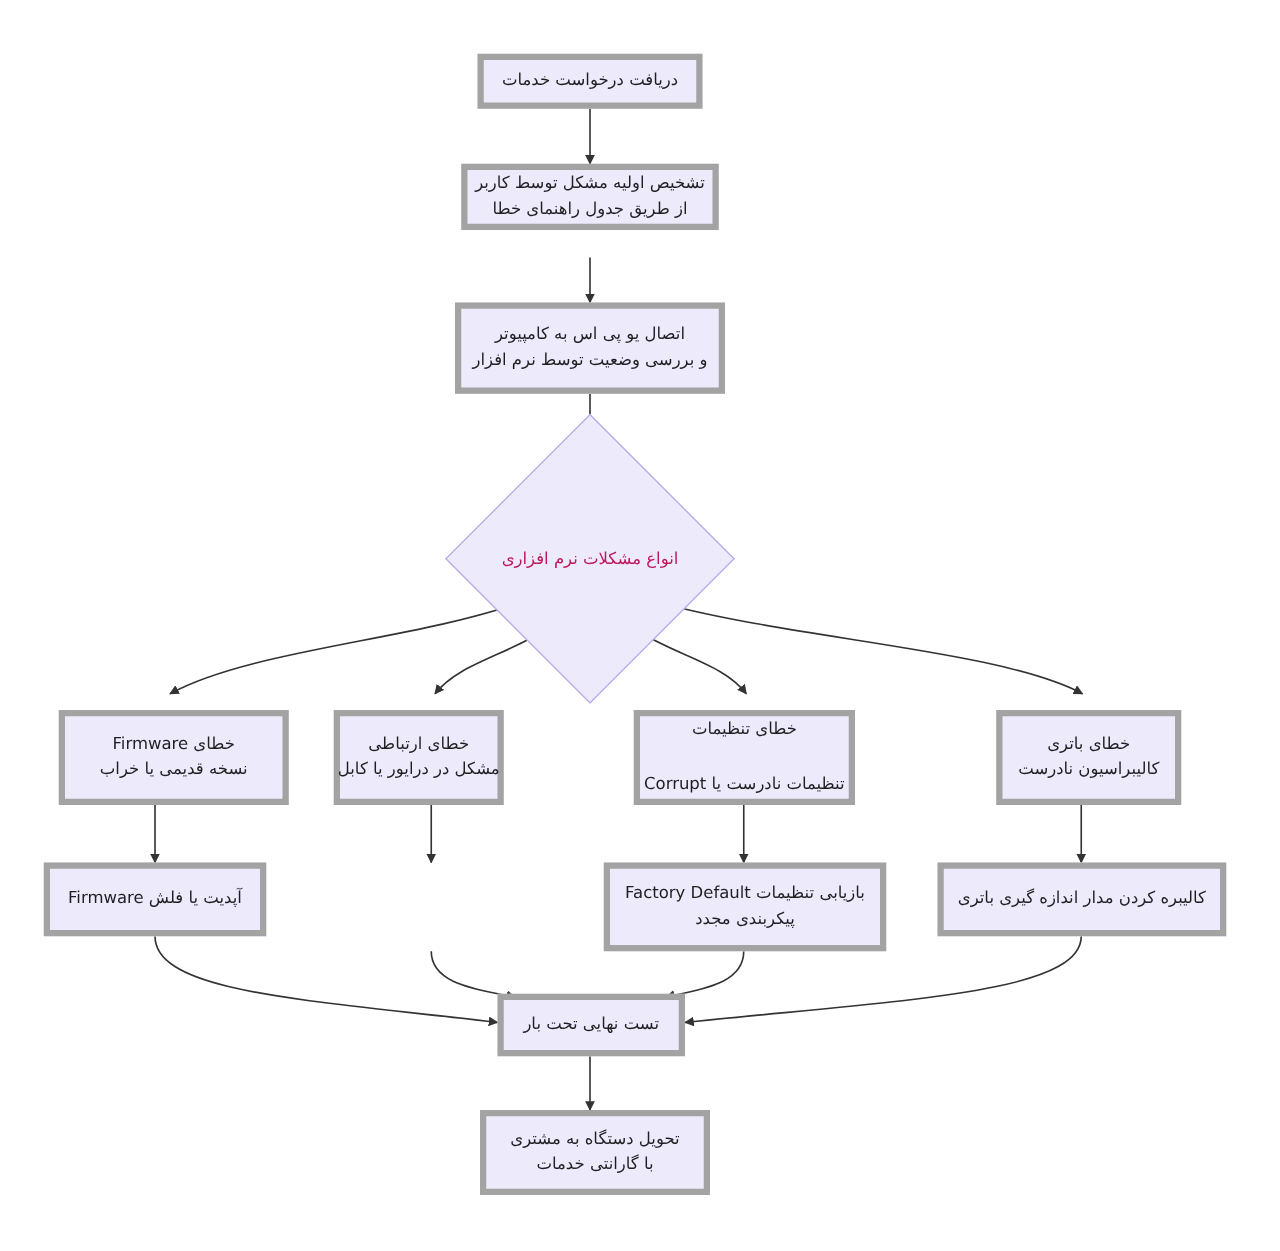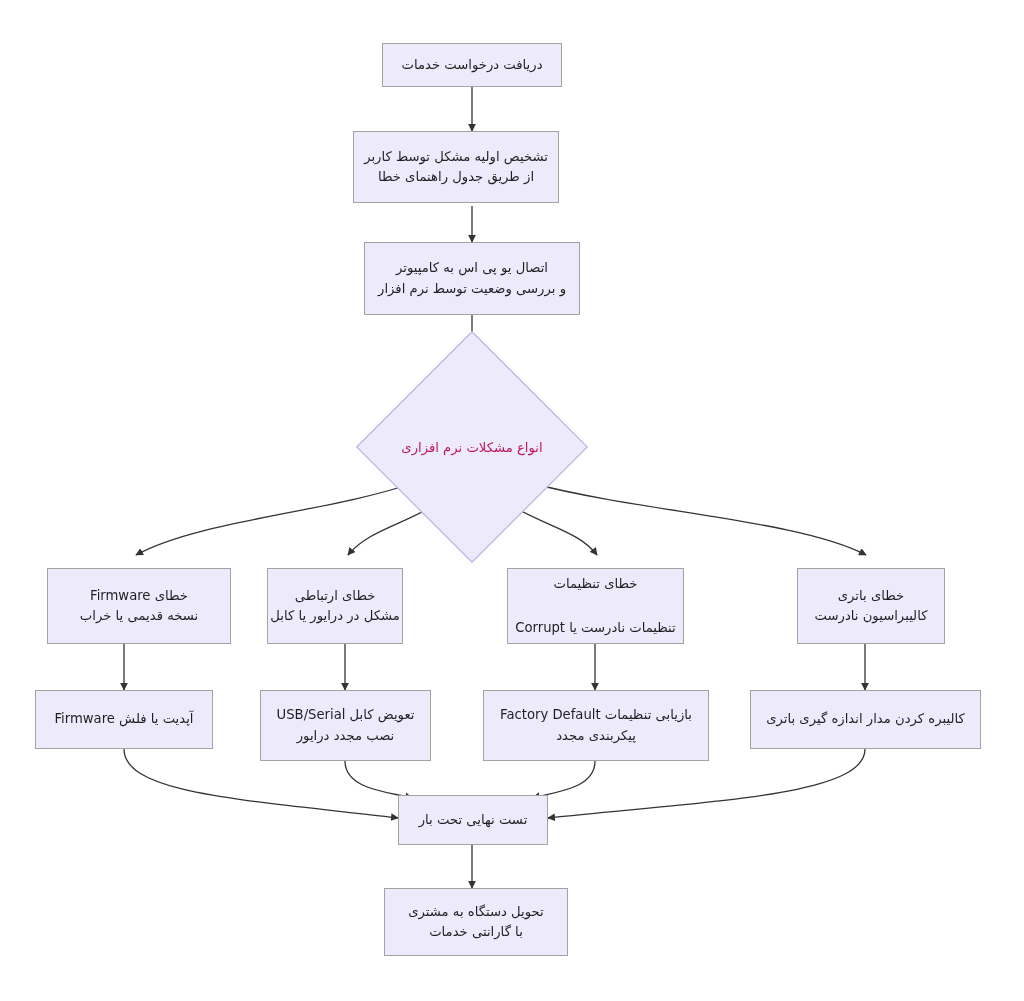--- a/index.html
+++ b/index.html
@@ -8,21 +8,21 @@
     width:1024px;height:1001px;
     font-family:"DejaVu Sans","Liberation Sans",sans-serif;
     overflow:hidden;
   }
   #stage{position:relative;width:1024px;height:1001px;background:#ffffff;}
   #edges{position:absolute;left:0;top:0;width:1024px;height:1001px;pointer-events:none;}
   .node{
     position:absolute;
     box-sizing:border-box;
     background:#ECEAFB;
-    border:1px solid #a3a3a3;
+    border:5px solid #a3a3a3;
     display:flex;flex-direction:column;
     align-items:center;justify-content:center;
     color:#1f1f22;
     font-size:13.2px;
     line-height:1.55;
     text-align:center;
     direction:rtl;
     unicode-bidi:plaintext;
     white-space:nowrap;
   }
@@ -78,21 +78,21 @@
       <path d="M 865,749 C 865,795 720,800 548,818"></path>
 
       <path d="M 472,845 L 472,888"></path>
     </g>
   </svg>
 
   <div class="node" style="left:382px;top:43px;width:180px;height:44px;">
     <span class="ln">دریافت درخواست خدمات</span>
   </div>
 
-  <div class="node" style="left:353px;top:131px;width:206px;height:72px;">
+  <div class="node" style="left:369px;top:131px;width:206px;height:53px;">
     <span class="ln">تشخیص اولیه مشکل توسط کاربر</span>
     <span class="ln">از طریق جدول راهنمای خطا</span>
   </div>
 
   <div class="node" style="left:364px;top:242px;width:216px;height:73px;">
     <span class="ln">اتصال یو پی اس به کامپیوتر</span>
     <span class="ln">و بررسی وضعیت توسط نرم افزار</span>
   </div>
 
   <div class="diamond" style="left:390px;top:365px;width:164px;height:164px;">
@@ -117,24 +117,20 @@
 
   <div class="node" style="left:797px;top:568px;width:148px;height:76px;">
     <span class="ln">خطای باتری</span>
     <span class="ln">کالیبراسیون نادرست</span>
   </div>
 
   <div class="node" style="left:35px;top:690px;width:178px;height:59px;">
     <span class="ln">آپدیت یا فلش Firmware</span>
   </div>
 
-  <div class="node" style="left:260px;top:690px;width:171px;height:71px;">
-    <span class="ln">تعویض کابل USB/Serial</span>
-    <span class="ln">نصب مجدد درایور</span>
-  </div>
 
   <div class="node" style="left:483px;top:690px;width:226px;height:71px;">
     <span class="ln">بازیابی تنظیمات Factory Default</span>
     <span class="ln">پیکربندی مجدد</span>
   </div>
 
   <div class="node" style="left:750px;top:690px;width:231px;height:59px;">
     <span class="ln">کالیبره کردن مدار اندازه گیری باتری</span>
   </div>
 

